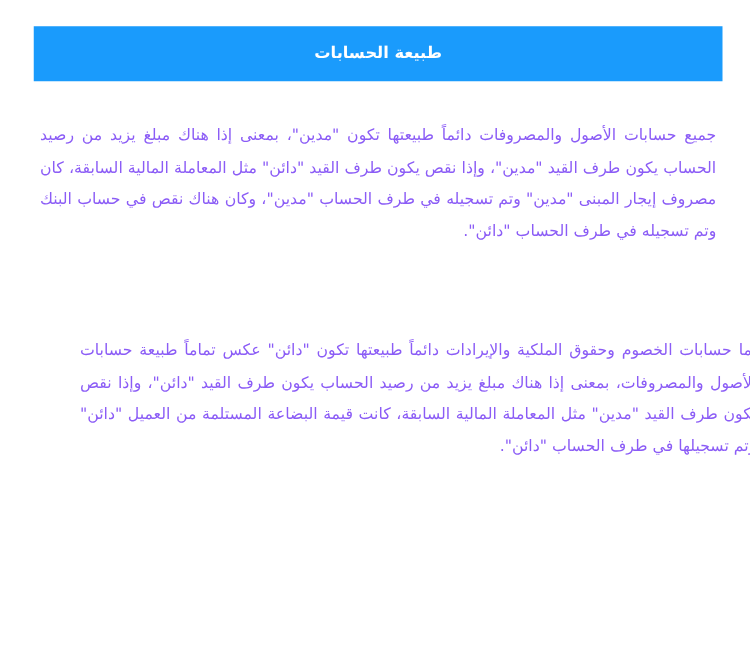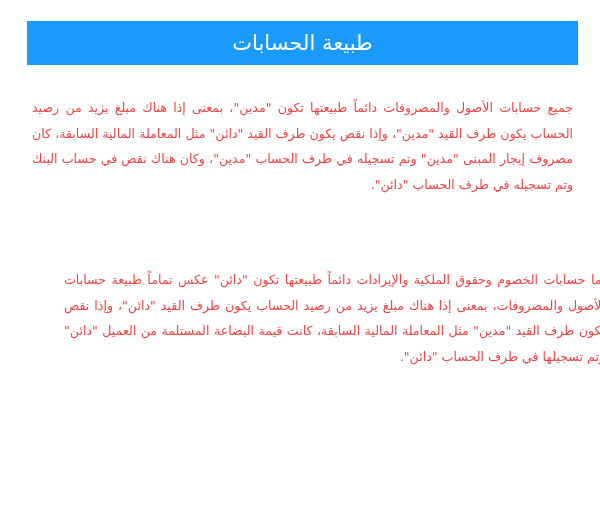--- a/index.html
+++ b/index.html
@@ -28,33 +28,33 @@
       top: 21px;
       width: 551px;
       height: 44px;
       background: #1a9bfc;
       display: flex;
       align-items: center;
       justify-content: center;
     }
     .title-text {
       color: #ffffff;
-      font-weight: normal;
-      font-size: 21px;
+      font-weight: bold;
+      font-size: 13px;
       line-height: 44px;
       direction: rtl;
     }
     .content {
       position: absolute;
       left: 32px;
       width: 541px;
       direction: rtl;
       text-align: justify;
       text-align-last: right;
-      color: #ef4444;
+      color: #8b5cf6;
       font-size: 12.6px;
       line-height: 25.5px;
       margin: 0;
     }
     .para-1 { top: 95px; }
     .para-2 { top: 267px; margin-left: 32px; }
   </style>
 </head>
 <body>
 

